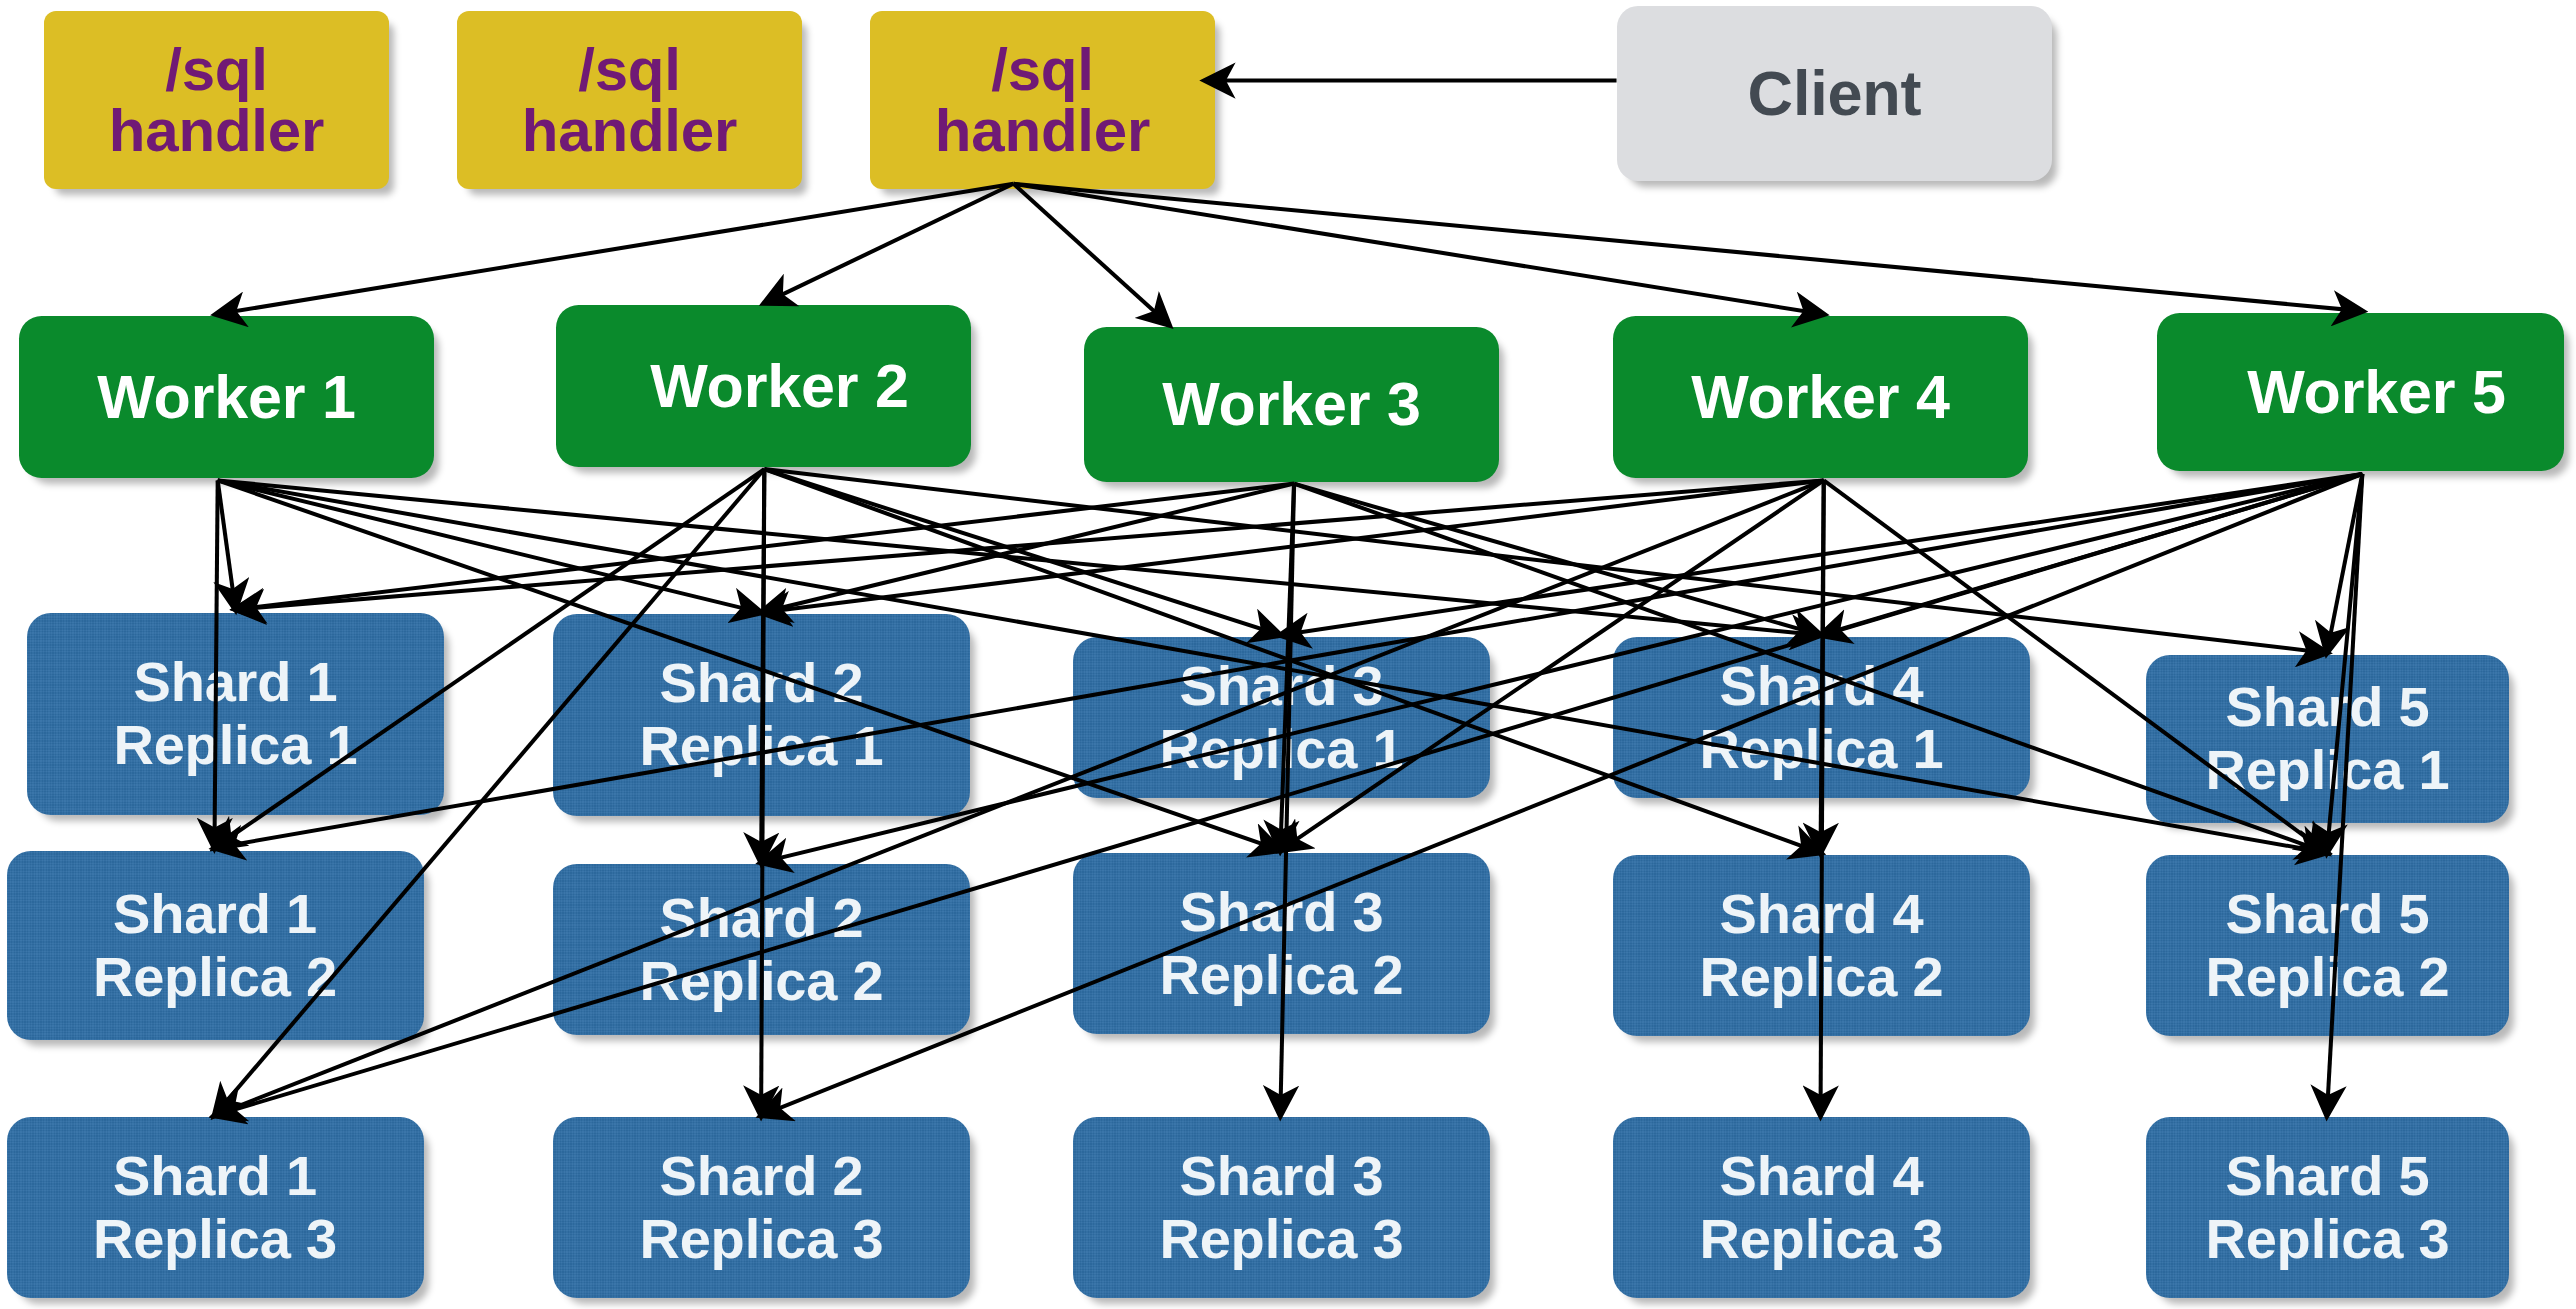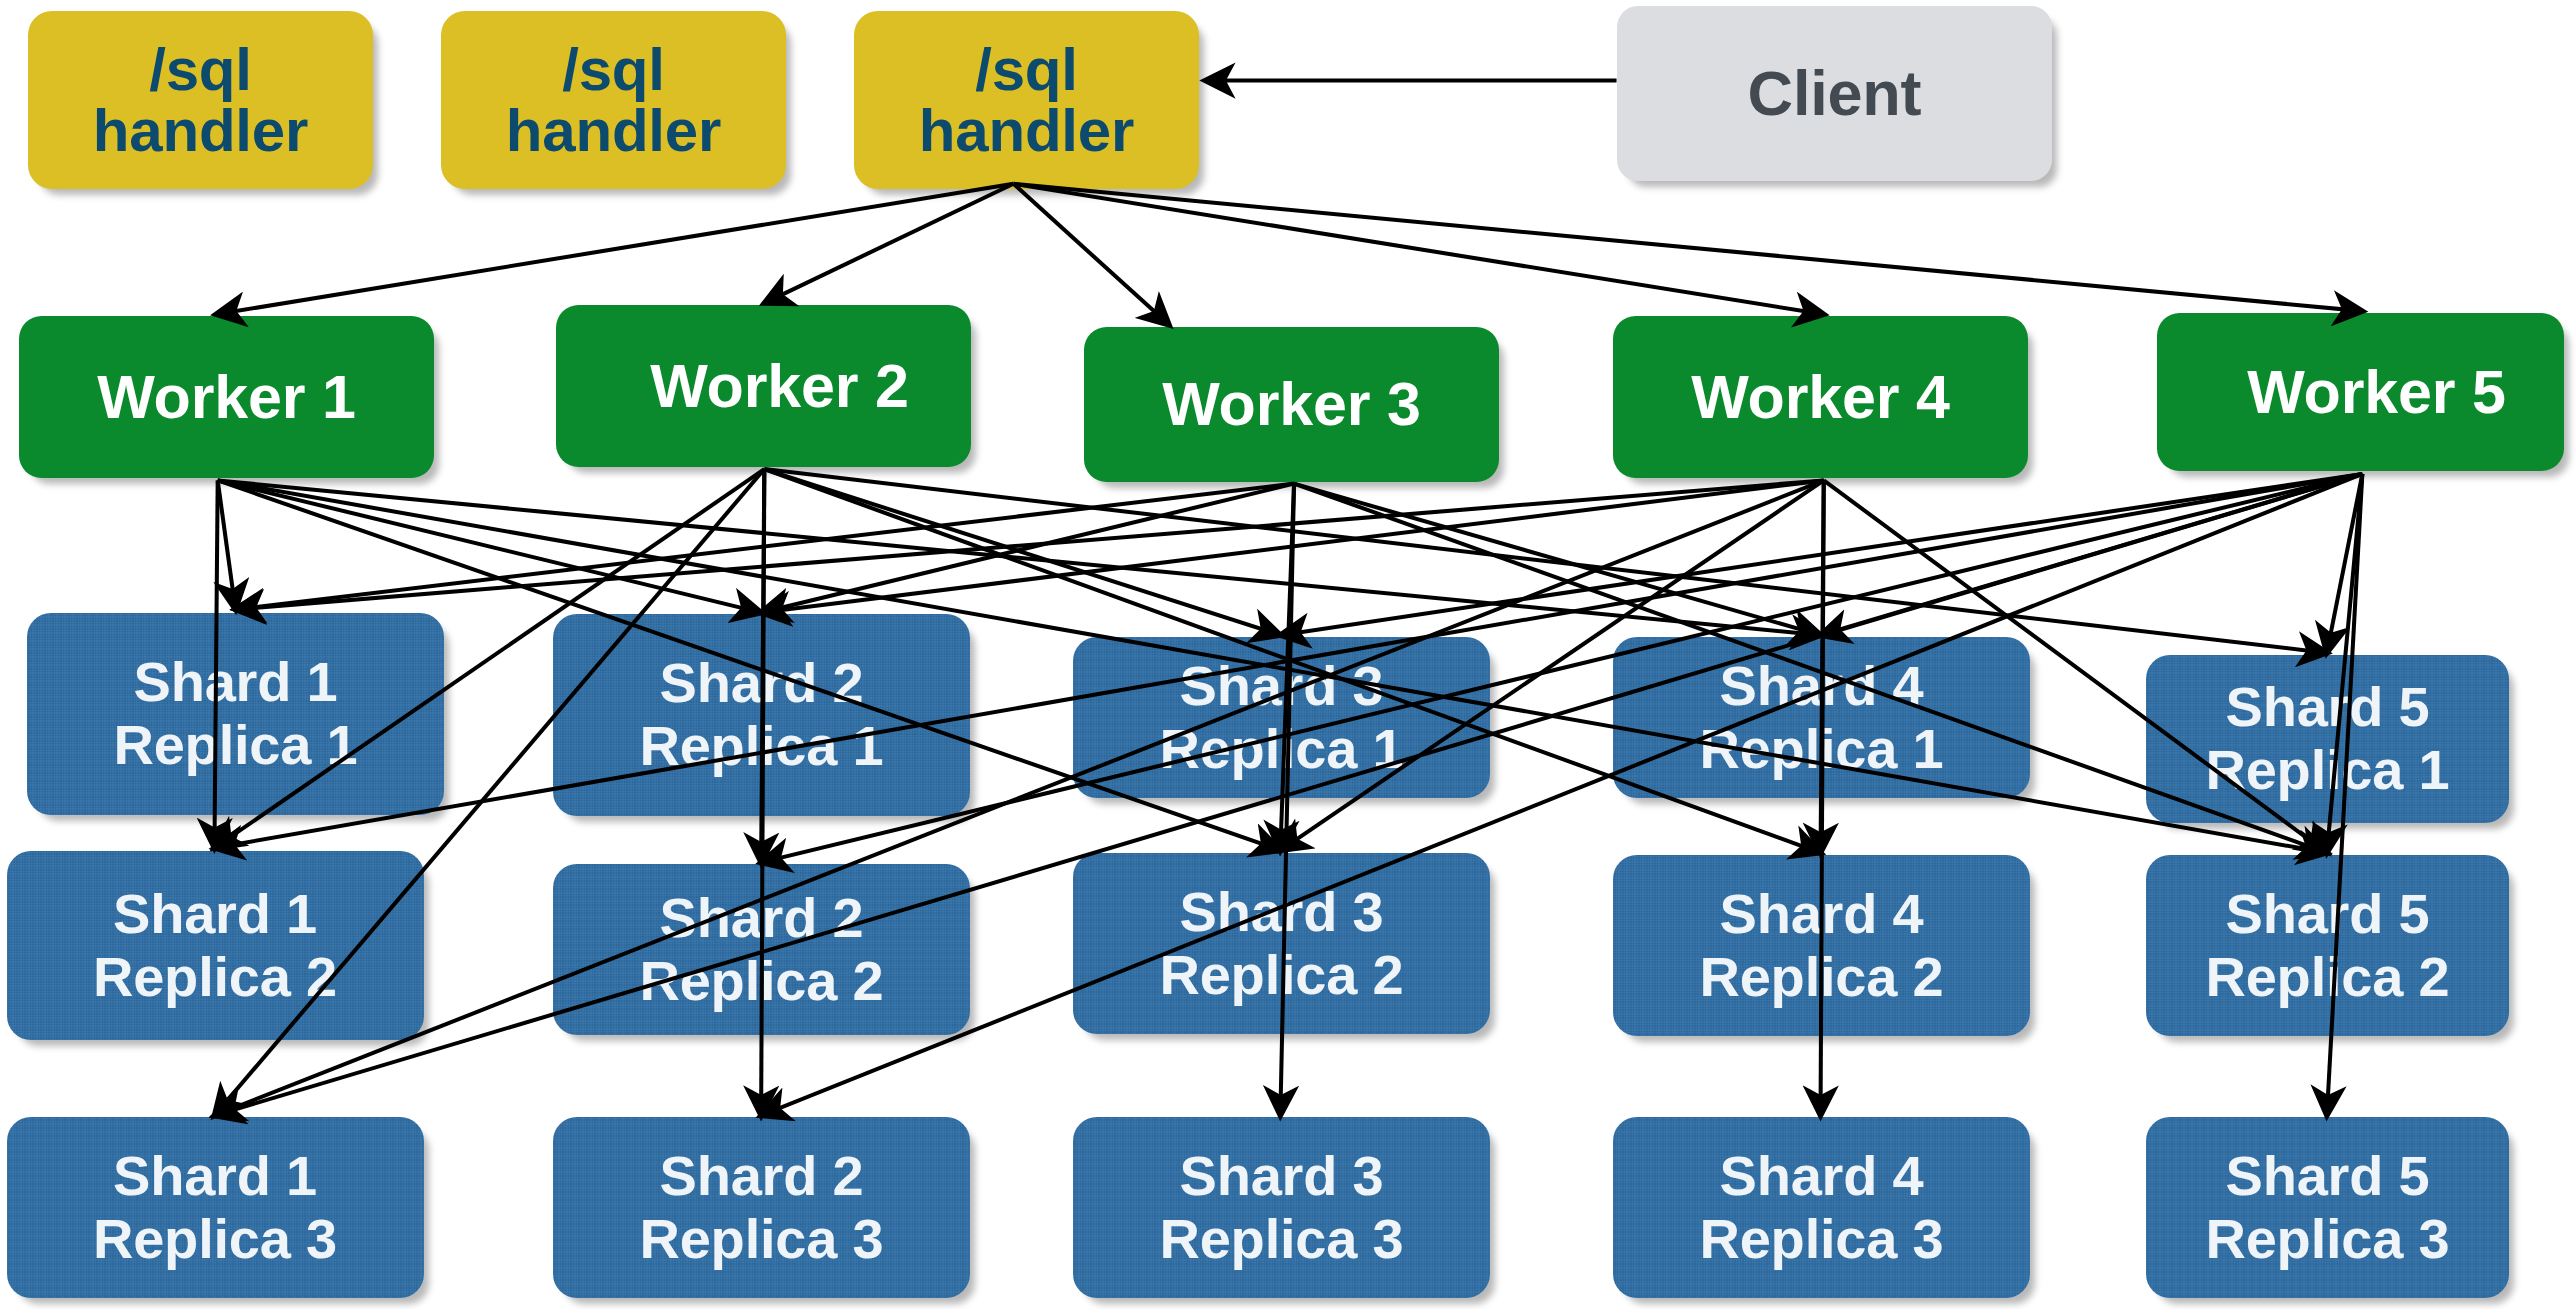--- a/index.html
+++ b/index.html
@@ -25,23 +25,24 @@
     line-height:1.02;
     letter-spacing:-0.2px;
     font-weight:bold;
     white-space:pre-line;
     user-select:none;
   }
   .node .lbl{display:block;width:100%;}
 
   .handler{
     background:#dcbe25;
-    color:#0c4a6e;
+    color:#701a75;
     font-size:60px;
-    border-radius:24px;
+    border-radius:12px;
+    margin-left:16px;
   }
   .client{
     background:#dcdde0;
     color:#434a52;
     font-size:63px;
     border-radius:21px;
   }
   .worker{
     background:#0a8a2c;
     color:#ffffff;

